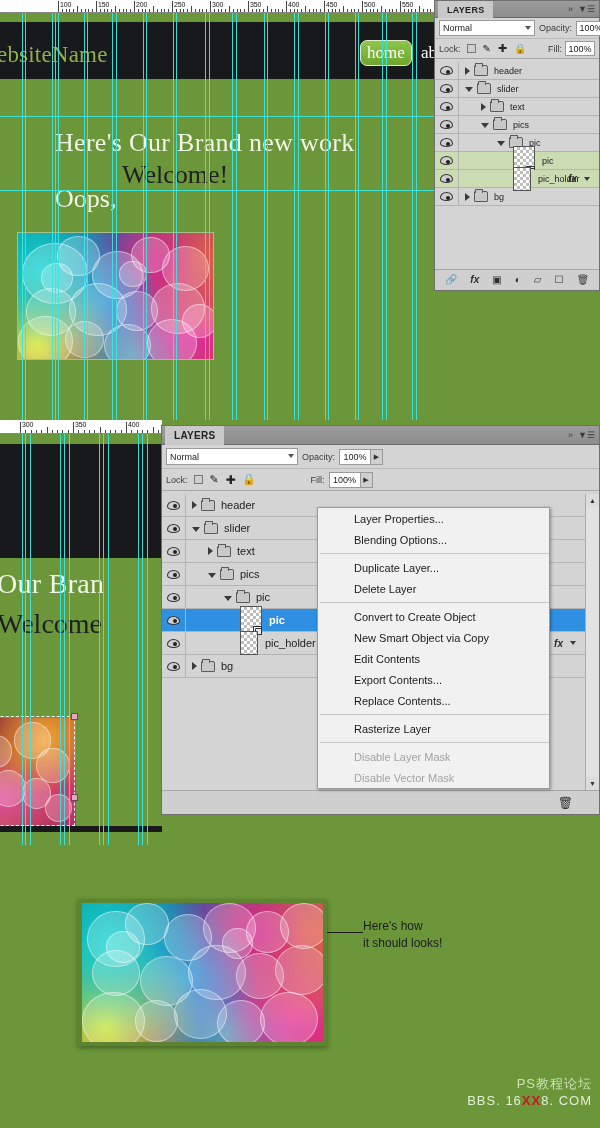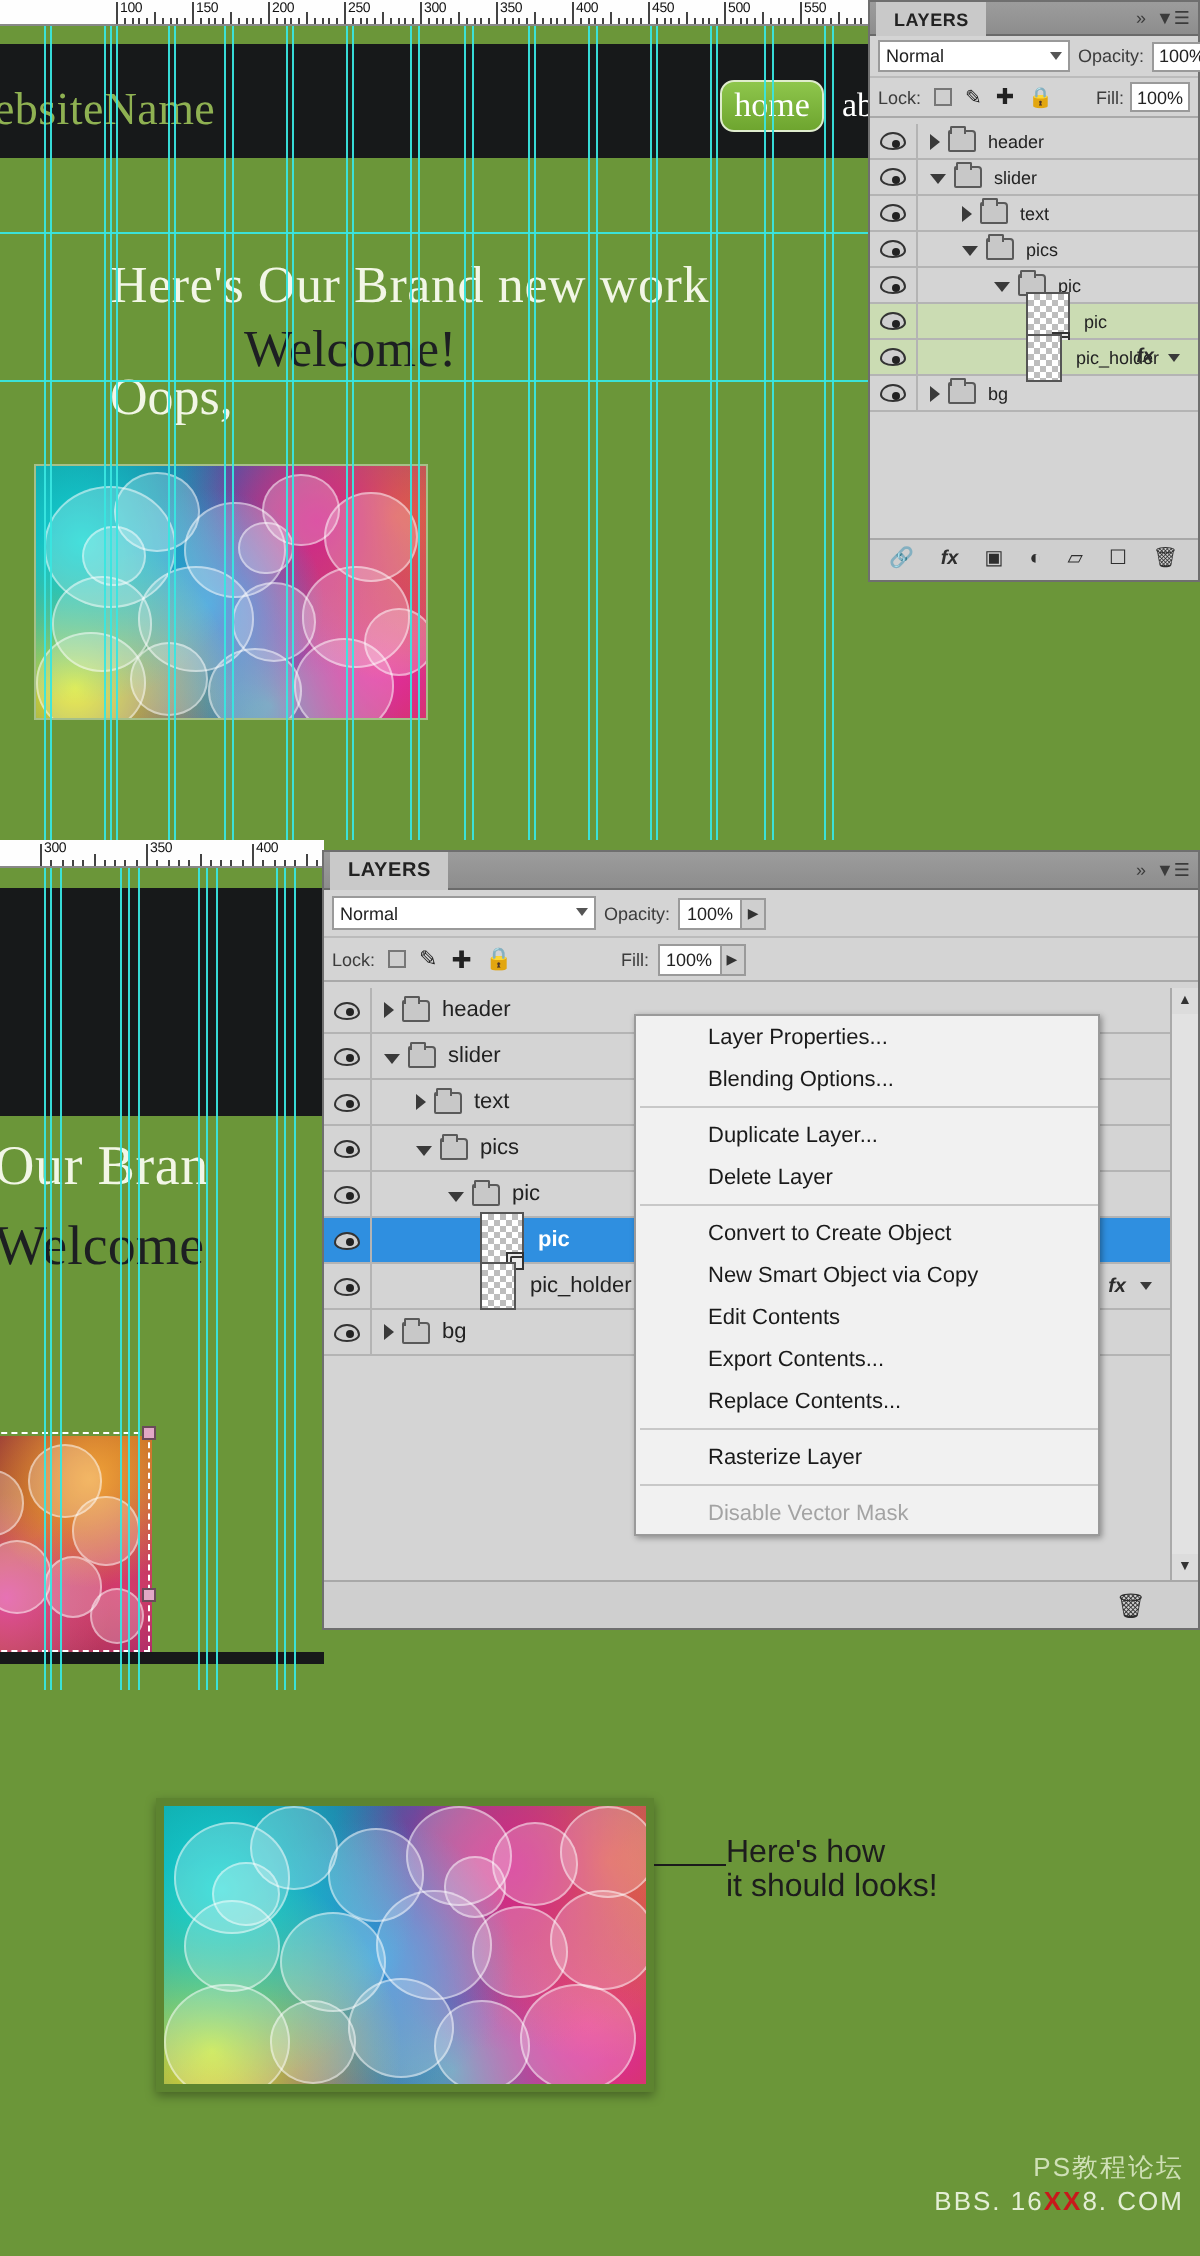--- a/index.html
+++ b/index.html
@@ -132,21 +132,21 @@
   .navtxt { position:absolute; color:#ffffff; font-family:"Liberation Serif", serif; font-size:17px;}
   .hero1 { position:absolute; font-family:"Liberation Serif", serif; color:#f2f6e6;
     font-size:26px; letter-spacing:.3px; white-space:nowrap;}
   .hero2a { position:absolute; font-family:"Liberation Serif", serif; color:#f2f6e6; font-size:26px;}
   .hero2b { position:absolute; font-family:"Liberation Serif", serif; color:#1d1f22; font-size:26px;}
 
   .selbox { position:absolute; border:1px dashed #ffffff; }
   .handle { position:absolute; width:7px;height:7px;background:#e2a8c6;border:1px solid #6a4a5a;}
 
   .annot-line { position:absolute; height:1px; background:#1b1b1b; }
-  .annot-txt { position:absolute; color:#1d1d1d; font-size:16px; line-height:17px; }
+  .annot-txt { position:absolute; color:#1d1d1d; font-size:12px; line-height:17px; }
 
   .wm { position:absolute; text-align:right; font-family:"Liberation Sans", sans-serif; }
   .wm1 { color:#cfe0b6; font-size:13px; letter-spacing:1px; }
   .wm2 { color:#e4eed6; font-size:13px; letter-spacing:1px; }
   .wm2 .red { color:#c8191b; font-weight:bold; }
 </style>
 </head>
 <body>
 
 <div class="stage">
@@ -680,20 +680,21 @@
       <div class="ctxitem">Delete Layer</div>
       <div class="ctxsep"></div>
       <div class="ctxitem">Convert to Create Object</div>
       <div class="ctxitem">New Smart Object via Copy</div>
       <div class="ctxitem">Edit Contents</div>
       <div class="ctxitem">Export Contents...</div>
       <div class="ctxitem">Replace Contents...</div>
       <div class="ctxsep"></div>
       <div class="ctxitem">Rasterize Layer</div>
       <div class="ctxsep"></div>
+      <div class="ctxitem disabled">Disable Layer Mask</div>
       <div class="ctxitem disabled">Disable Vector Mask</div>
     </div>
 
   <div class="bokeh" style="left:78px;top:899px;width:249px;height:147px;border:4px solid #5d8430;box-shadow:0 2px 5px rgba(0,0,0,.35);">
     <div class="bg-grad"></div>
     <i style="left:2%;top:6%;width:24%;height:40%"></i>
     <i style="left:18%;top:0%;width:18%;height:30%"></i>
     <i style="left:34%;top:8%;width:20%;height:34%"></i>
     <i style="left:50%;top:0%;width:22%;height:36%"></i>
     <i style="left:68%;top:6%;width:18%;height:30%"></i>

